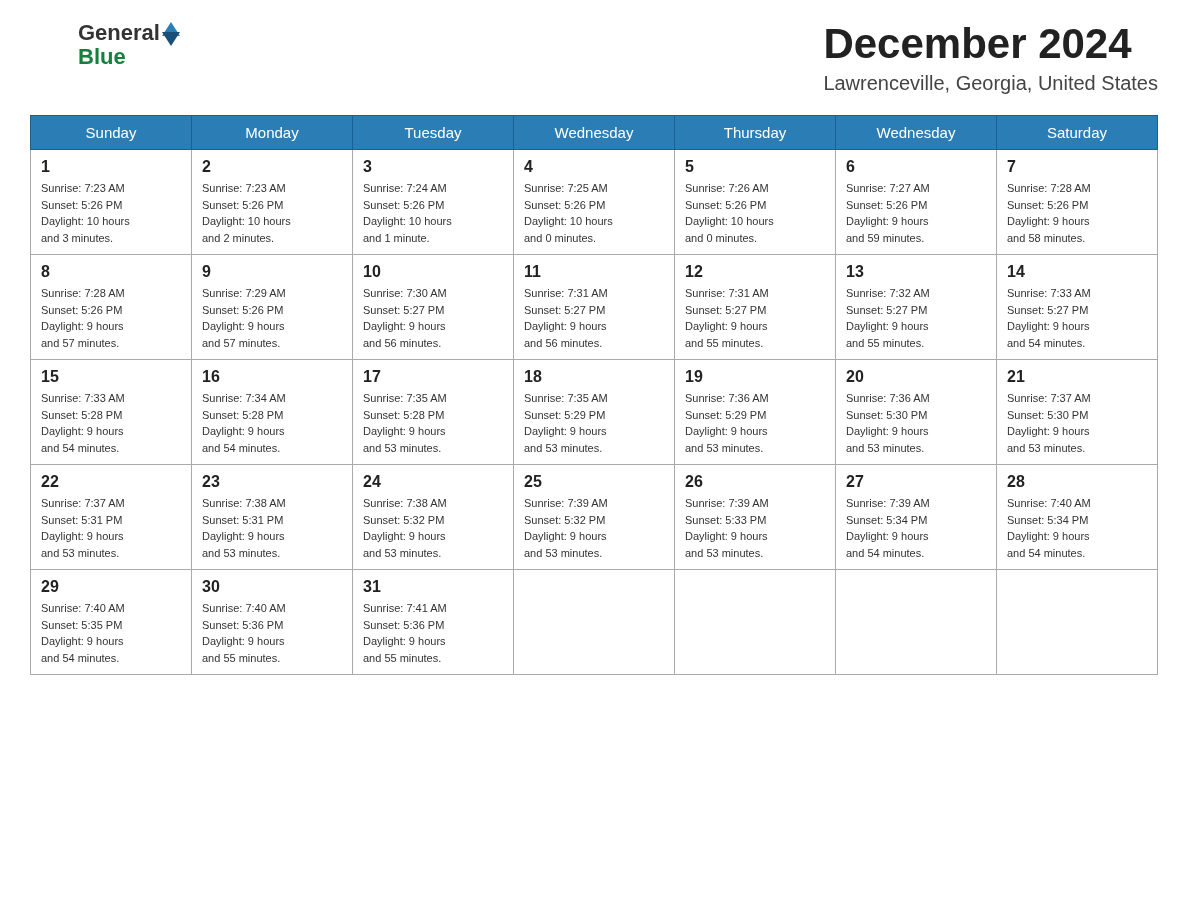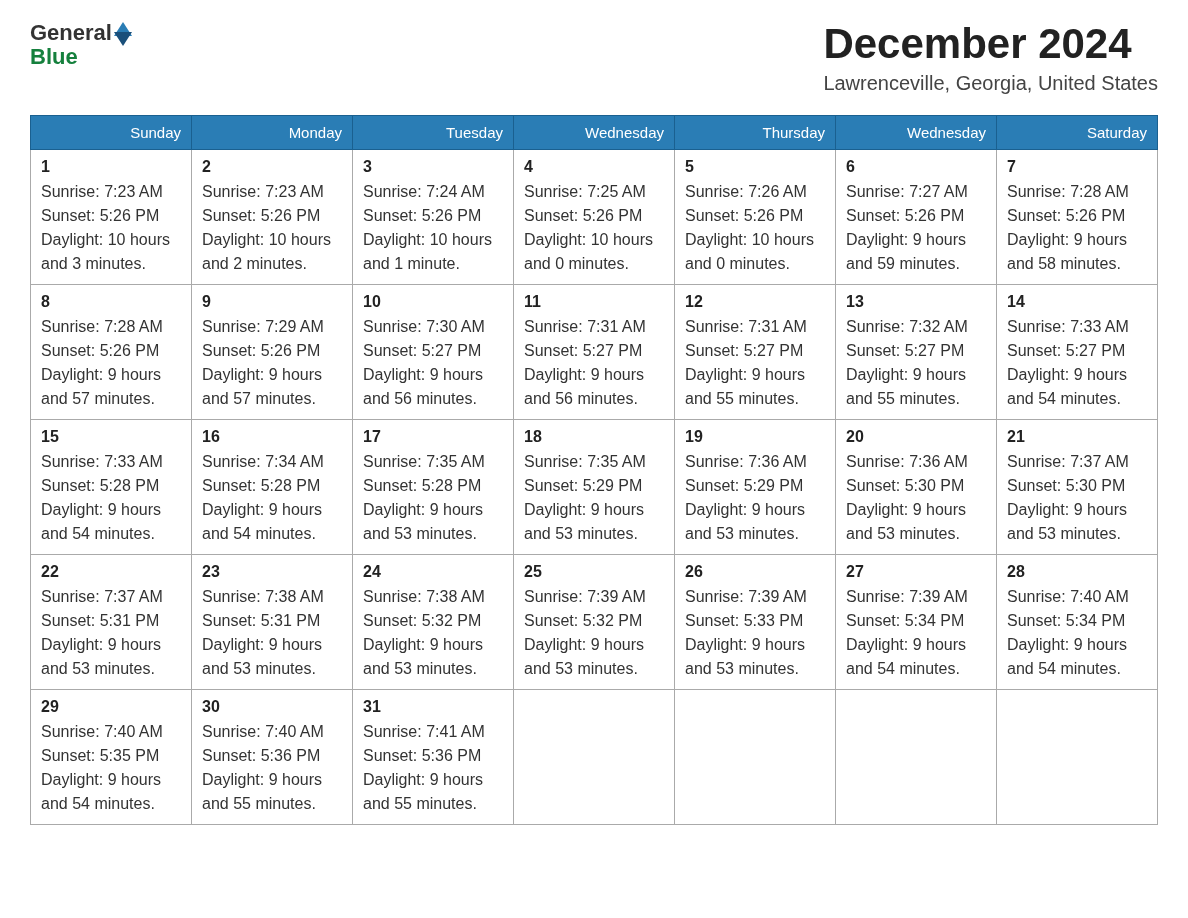--- a/index.html
+++ b/index.html
@@ -13,20 +13,21 @@
     .header-area {
       display: flex;
       justify-content: space-between;
       align-items: flex-start;
       margin-bottom: 20px;
     }
     .logo {
       display: flex;
       align-items: flex-end;
       gap: 4px;
+      margin-left: 48px;
     }
     .logo-text-general {
       font-size: 22px;
       font-weight: bold;
       color: #333;
     }
     .logo-text-blue {
       font-size: 22px;
       font-weight: bold;
       color: #15803d;
@@ -47,21 +48,21 @@
       width: 100%;
       border-collapse: collapse;
       border: 1px solid #999;
     }
     .calendar-table th {
       background-color: #2a7db5;
       color: #ffffff;
       font-size: 15px;
       font-weight: normal;
       padding: 8px 10px;
-      text-align: right;
+      text-align: center;
       border: 1px solid #1a6090;
     }
     .calendar-table td {
       vertical-align: top;
       padding: 8px 10px;
       border: 1px solid #aaa;
       font-size: 12.5px;
       color: #333;
       width: calc(100% / 7);
       min-height: 100px;
@@ -69,21 +70,21 @@
     .day-number {
       font-size: 16px;
       font-weight: bold;
       display: block;
       margin-bottom: 4px;
       color: #222;
     }
     .day-info {
       color: #333;
       line-height: 1.5;
-      font-size: 16px;
+      font-size: 11px;
     }
     .empty-cell {
       background: #fff;
     }
   </style>
 </head>
 <body>
 
 <div class="header-area">
   <div class="logo">

